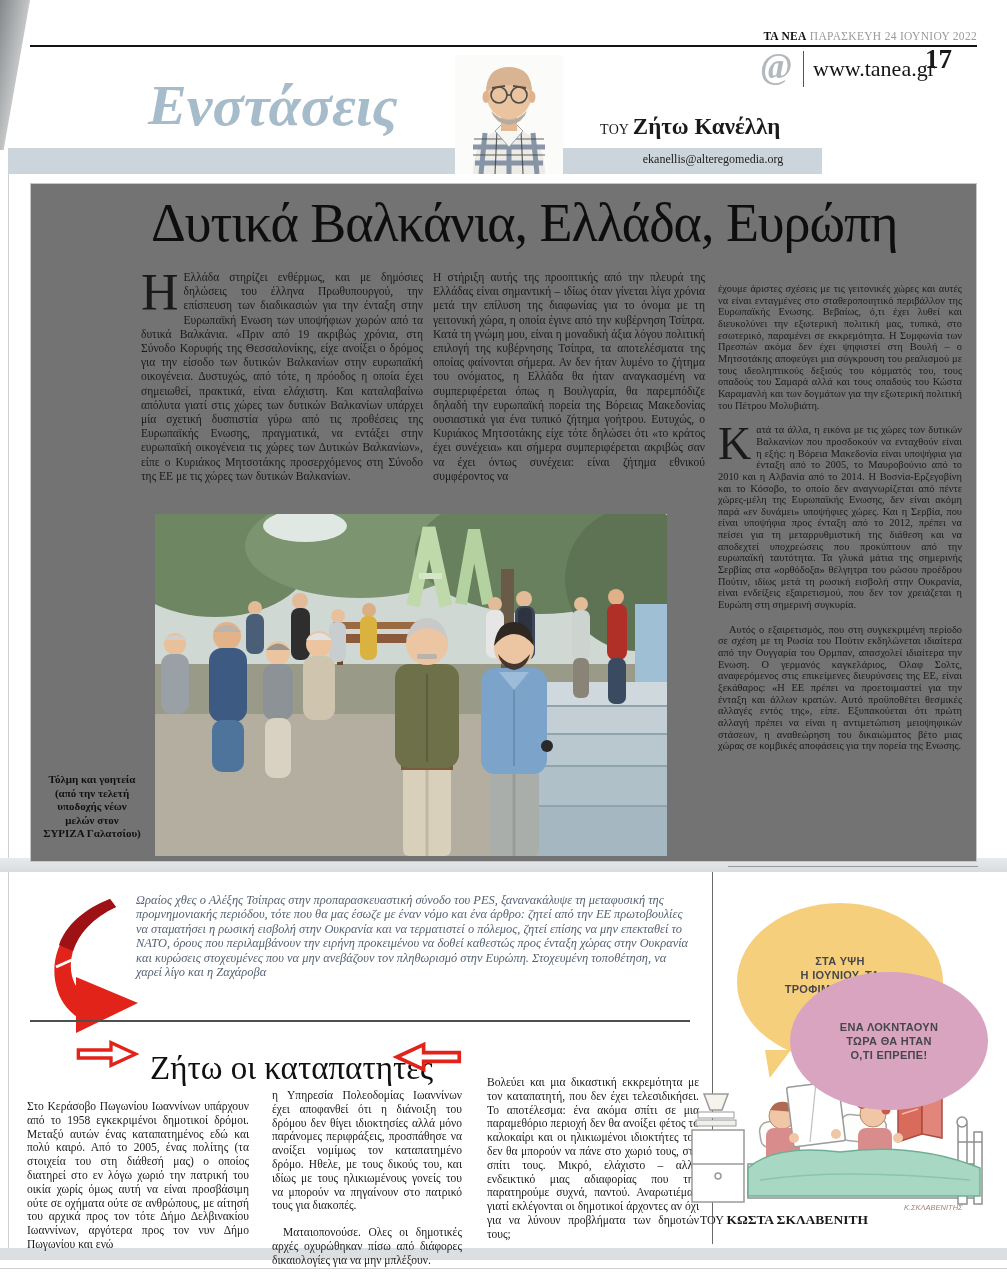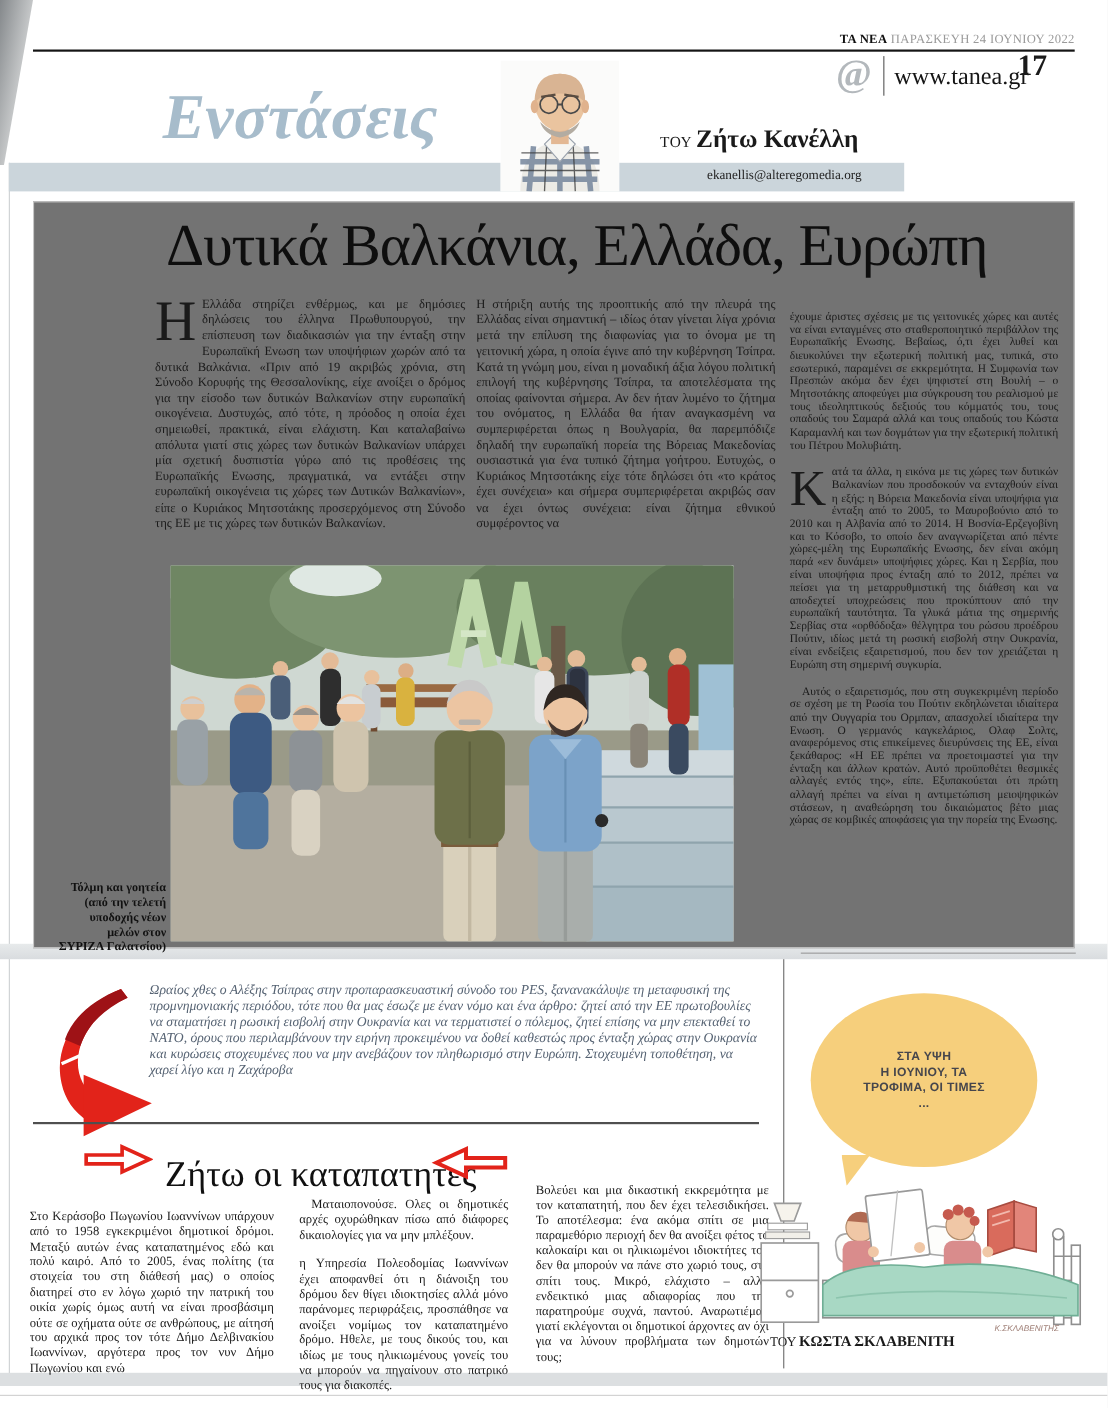--- a/index.html
+++ b/index.html
@@ -29,22 +29,22 @@
   .headline{left:120px;top:8px;width:812px;font-size:54px;letter-spacing:-1px;color:#0e0e0e;white-space:nowrap;}
   .bodycol{text-align:justify;}
   .c1{left:110px;top:86px;width:282px;font-size:11.5px;line-height:14.2px;}
   .c2{left:402px;top:86px;width:272px;font-size:11.5px;line-height:14.2px;}
   .c3{left:674px;top:86px;width:270px;font-size:10.4px;line-height:11.65px;}
   .dropcap{float:left;font-size:52px;line-height:42px;padding:2px 5px 0 0;font-weight:400;}
   .dc3{font-size:46px;line-height:36px;}
   .indent{text-indent:11px;margin:0;}
   .p0{margin:13px;}
   .article-photo{left:124px;top:330px;width:512px;height:342px;}
-  .caption{left:2px;top:589px;width:118px;text-align:right;font-size:11px;font-weight:bold;
-           line-height:13.5px;color:#111;margin-top:28px;}
+  .caption{left:2px;top:589px;width:118px;text-align:center;font-size:11px;font-weight:bold;
+           line-height:13.5px;color:#111;}
   
   .mid-band{left:0;top:858px;width:1007px;height:14px;background:linear-gradient(#e7eaeb,#d9dcdf);}
   .bottom-band{left:0;top:1248px;width:1007px;height:12px;background:#dcdfe1;}
   .bottom-line{left:0;top:1268px;width:1007px;height:1px;background:#cfcfcf;}
   .left-edge{left:8px;top:148px;width:1px;height:1102px;background:#ccd0d2;}
   .corner-fold{left:0;top:0;width:30px;height:150px;
       background:linear-gradient(100deg,#84888b,#c7c9ca 55%,#efefef);
       clip-path:polygon(0 0,100% 0,12% 100%,0 100%);}
   
   .swoosh{left:22px;top:893px;width:118px;height:142px;}
@@ -289,33 +289,36 @@
   <svg class="abs s2-arrow-r" viewBox="0 0 96 44">
     <path d="M5,16 H54 V5 L91,22 L54,39 V28 H5 Z" fill="#ffffff" stroke="#e2231a" stroke-width="5"></path>
   </svg>
   <div class="abs s2-heading">Ζήτω οι καταπατητές</div>
   <svg class="abs s2-arrow-l" viewBox="0 0 96 44">
     <path d="M91,16 H42 V5 L5,22 L42,39 V28 H91 Z" fill="#ffffff" stroke="#e2231a" stroke-width="5"></path>
   </svg>
 
   <div class="abs s2col s2c1">Στο Κεράσοβο Πωγωνίου Ιωαννίνων υπάρχουν από το 1958 εγκεκριμένοι δημοτικοί δρόμοι. Μεταξύ αυτών ένας καταπατημένος εδώ και πολύ καιρό. Από το 2005, ένας πολίτης (τα στοιχεία του στη διάθεσή μας) ο οποίος διατηρεί στο εν λόγω χωριό την πατρική του οικία χωρίς όμως αυτή να είναι προσβάσιμη ούτε σε οχήματα ούτε σε ανθρώπους, με αίτησή του αρχικά προς τον τότε Δήμο Δελβινακίου Ιωαννίνων, αργότερα προς τον νυν Δήμο Πωγωνίου και ενώ</div>
   <div class="abs s2col s2c2">
+    <p class="p0">η Υπηρεσία Πολεοδομίας Ιωαννίνων έχει αποφανθεί ότι η διάνοιξη του δρόμου δεν θίγει ιδιοκτησίες αλλά μόνο παράνομες περιφράξεις, προσπάθησε να ανοίξει νομίμως τον καταπατημένο δρόμο. Ηθελε, με τους δικούς του, και ιδίως με τους ηλικιωμένους γονείς του να μπορούν να πηγαίνουν στο πατρικό τους για διακοπές.</p>
     <p class="p0 indent">Ματαιοπονούσε. Ολες οι δημοτικές αρχές οχυρώθηκαν πίσω από διάφορες δικαιολογίες για να μην μπλέξουν.</p>
-    <p class="p0">η Υπηρεσία Πολεοδομίας Ιωαννίνων έχει αποφανθεί ότι η διάνοιξη του δρόμου δεν θίγει ιδιοκτησίες αλλά μόνο παράνομες περιφράξεις, προσπάθησε να ανοίξει νομίμως τον καταπατημένο δρόμο. Ηθελε, με τους δικούς του, και ιδίως με τους ηλικιωμένους γονείς του να μπορούν να πηγαίνουν στο πατρικό τους για διακοπές.</p>
   </div>
   <div class="abs s2col s2c3">Βολεύει και μια δικαστική εκκρεμότητα με τον καταπατητή, που δεν έχει τελεσιδικήσει. Το αποτέλεσμα: ένα ακόμα σπίτι σε μια παραμεθόριο περιοχή δεν θα ανοίξει φέτος το καλοκαίρι και οι ηλικιωμένοι ιδιοκτήτες του δεν θα μπορούν να πάνε στο χωριό τους, στο σπίτι τους. Μικρό, ελάχιστο – αλλά ενδεικτικό μιας αδιαφορίας που την παρατηρούμε συχνά, παντού. Αναρωτιέμαι, γιατί εκλέγονται οι δημοτικοί άρχοντες αν όχι για να λύνουν προβλήματα των δημοτών τους;</div>
 
   <div class="abs cart-hrule"></div>
   <div class="abs cart-vrule"></div>
 
   <div class="abs bubble bub-yellow pre">ΣΤΑ ΥΨΗ
 Η ΙΟΥΝΙΟΥ, ΤΑ
 ΤΡΟΦΙΜΑ, ΟΙ ΤΙΜΕΣ
 ...</div>
   <div class="abs bub-yellow-tail"></div>
+  <div class="abs bubble bub-pink pre">ΕΝΑ ΛΟΚΝΤΑΟΥΝ
+ΤΩΡΑ ΘΑ ΗΤΑΝ
+Ο,ΤΙ ΕΠΡΕΠΕ!</div>
 
   <svg class="abs bed" viewBox="0 0 300 140">
 
     <rect x="2" y="58" width="52" height="72" fill="#ffffff" stroke="#9a9a9a" stroke-width="1.5"></rect>
     <line x1="2" y1="92" x2="54" y2="92" stroke="#9a9a9a" stroke-width="1.5"></line>
     <circle cx="28" cy="104" r="3" fill="none" stroke="#9a9a9a" stroke-width="1.5"></circle>
     <rect x="6" y="48" width="40" height="6" fill="#f1efe9" stroke="#9a9a9a" stroke-width="1"></rect>
     <rect x="8" y="40" width="36" height="6" fill="#fff" stroke="#9a9a9a" stroke-width="1"></rect>
     <polygon points="14,22 38,22 32,38 20,38" fill="#f6f3ec" stroke="#9a9a9a" stroke-width="1.5"></polygon>
 

